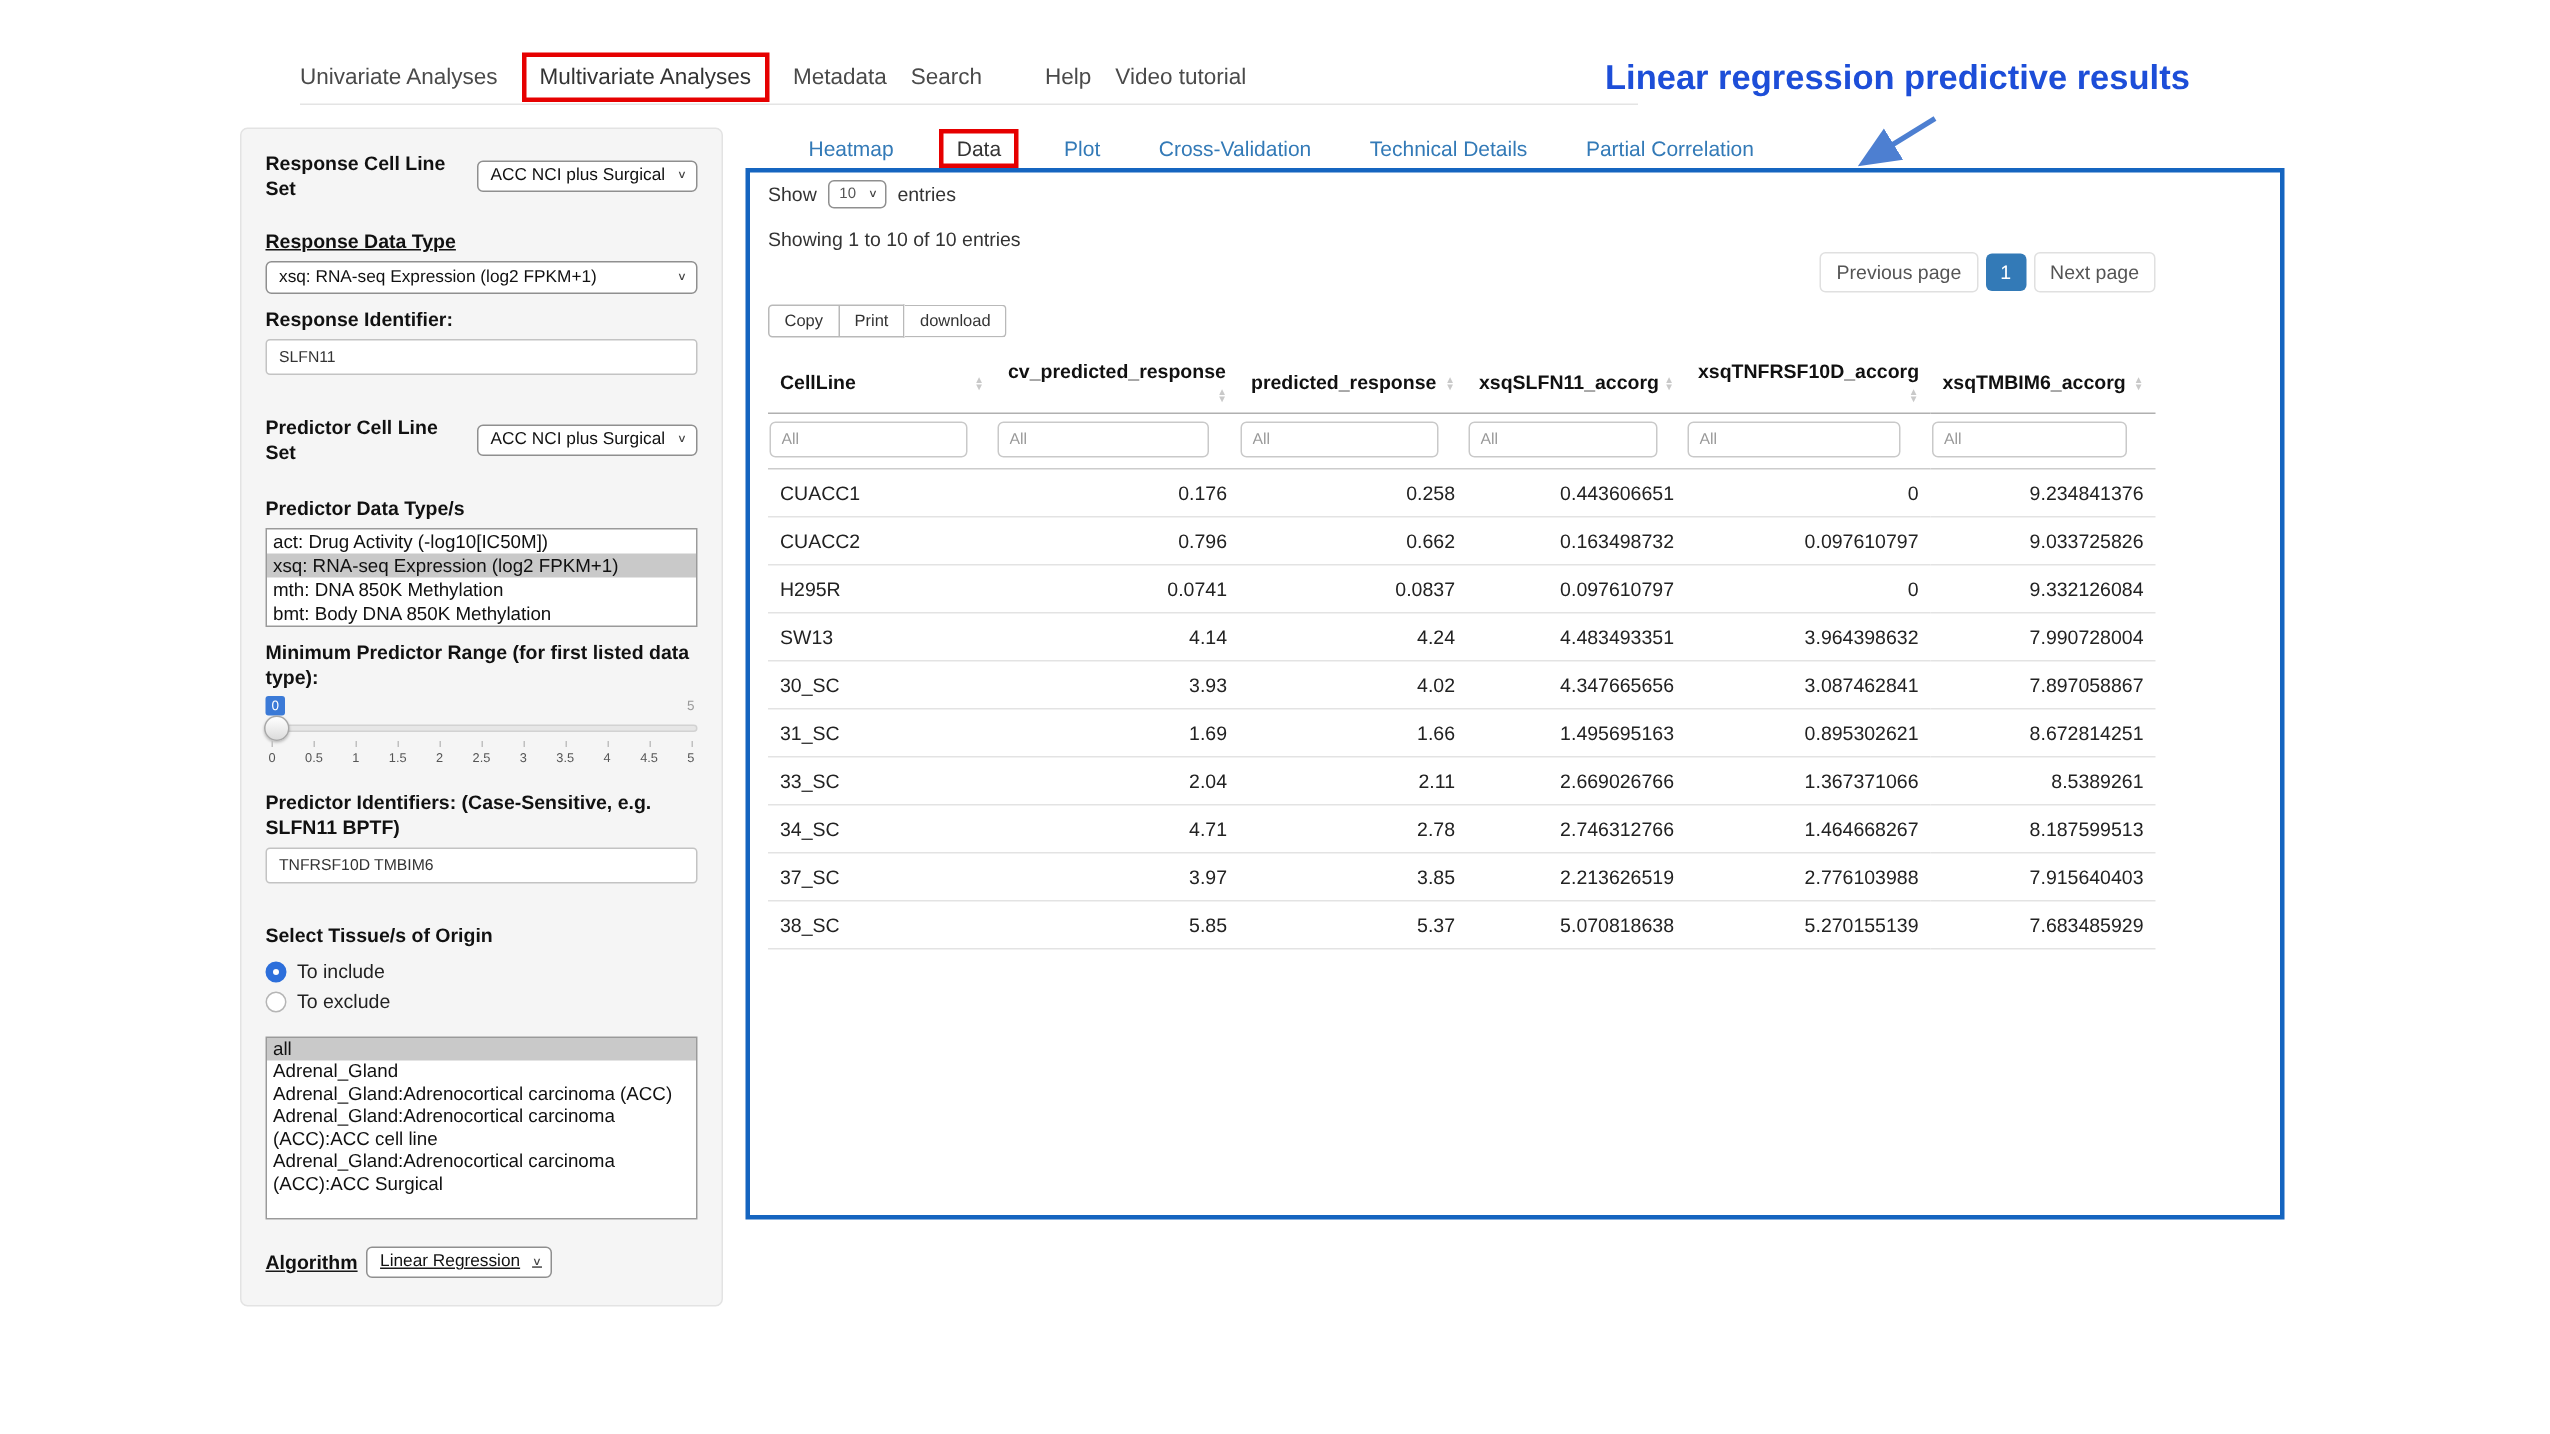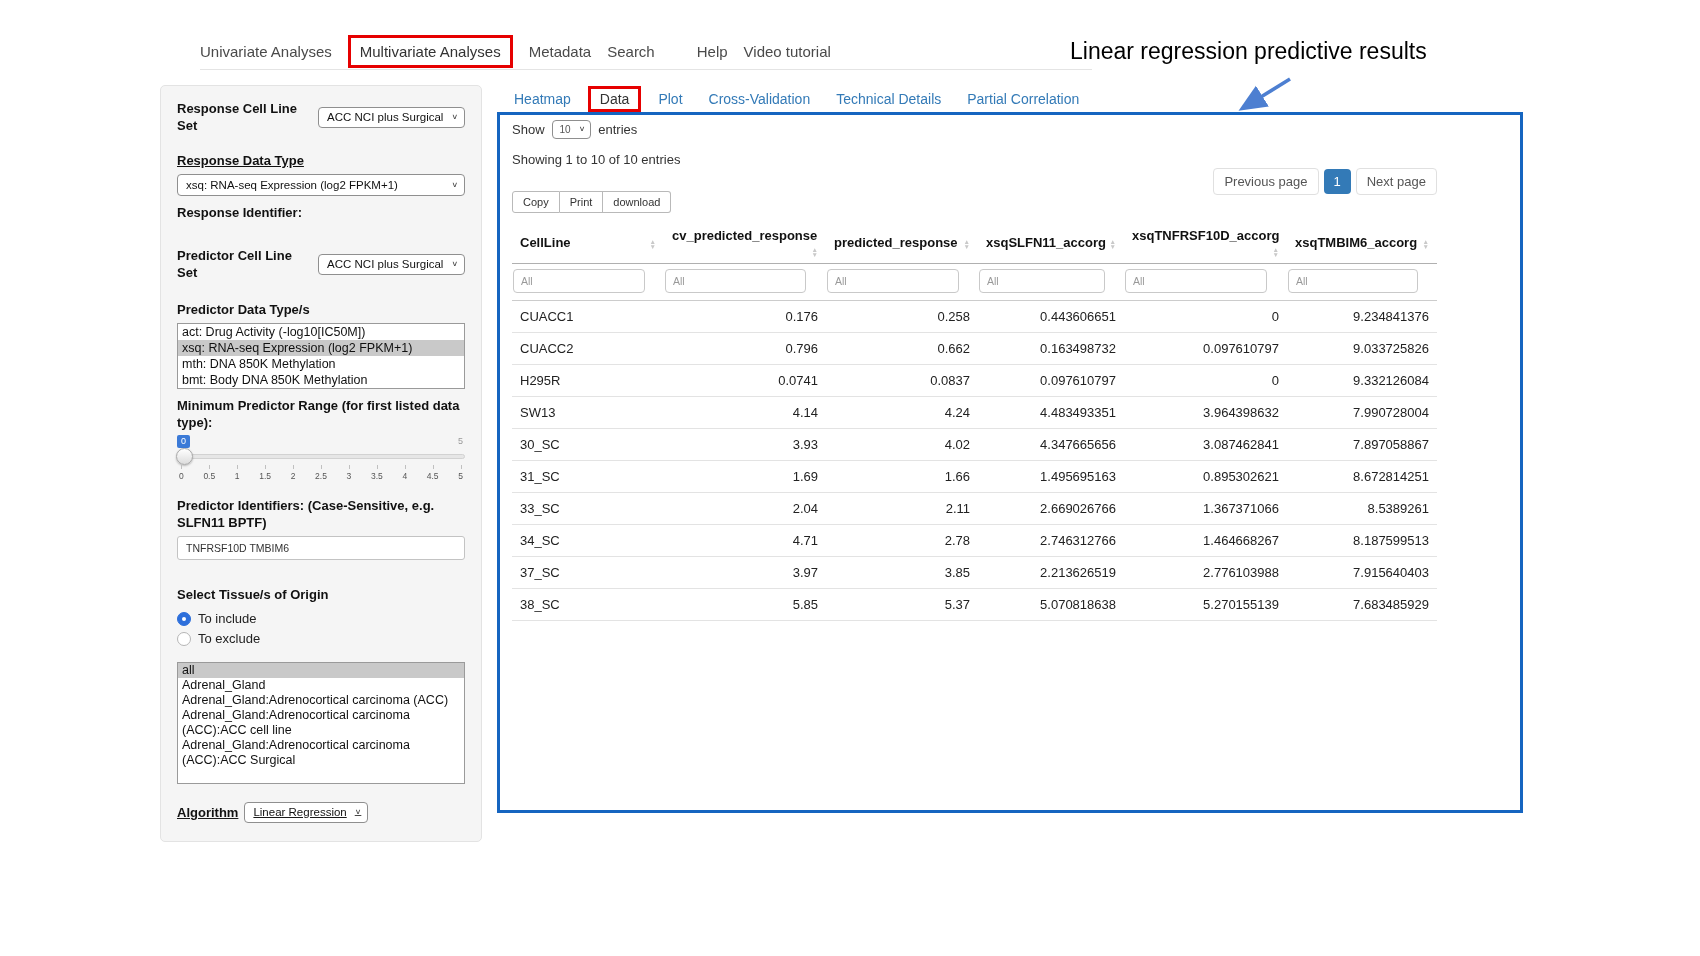--- a/index.html
+++ b/index.html
@@ -16,21 +16,21 @@
     display: flex; align-items: center; gap: 16px;
     font-size: 15px; color: #4a4a4a; border-bottom: 1px solid #e4e4e4; margin-left: 40px;
   }
   .nav-item { white-space: nowrap; cursor: pointer; }
   .nav-item.red-box { border: 3px solid #e60000; padding: 5px 9px; color: #333; }
   .nav-gap { margin-left: 26px; }
 
   
   .annot-title {
     position: absolute; left: 1070px; top: 38px;
-    font-size: 23px; font-weight: normal; color: #000000; white-space: nowrap;
+    font-size: 23px; font-weight: bold; color: #1d4ed8; white-space: nowrap;
   }
   .annot-arrow { position: absolute; left: 1228px; top: 74px; }
 
   
   .sidebar {
     position: absolute; left: 160px; top: 85px; width: 322px; min-height: 714px;
     background: #f5f5f5; border: 1px solid #e3e3e3; border-radius: 5px;
     padding: 14px 16px 18px; font-size: 13px; color: #1a1a1a;
   }
   .sb-label { font-weight: bold; font-size: 13px; color: #111; line-height: 17px; }
@@ -81,40 +81,40 @@
   .slider-grid .tick { position: relative; font-size: 8.5px; color: #555; padding-top: 6px; }
   .slider-grid .tick::before { content: ''; position: absolute; top: 0; left: 50%; width: 1px; height: 4px; background: #c0c0c0; }
 
   
   .radio { display: flex; align-items: center; gap: 7px; font-size: 13px; color: #222; cursor: pointer; }
   .rdot { position: relative; width: 14px; height: 14px; border-radius: 50%; background: #fff; border: 1px solid #b5b5b5; }
   .rdot.checked { background: #2d6fdb; border-color: #2d6fdb; }
   .rdot.checked::after { content: ''; position: absolute; left: 4px; top: 4px; width: 4px; height: 4px; border-radius: 50%; background: #fff; }
 
   
-  .tabs { position: absolute; left: 505px; top: 86px; display: flex; align-items: center; gap: 8px; font-size: 14px; }
+  .tabs { position: absolute; left: 530px; top: 86px; display: flex; align-items: center; gap: 21px; font-size: 14px; }
   .tab { color: #337ab7; padding: 4px 9px; white-space: nowrap; cursor: pointer; }
   .tab.active { color: #333; }
   .tab.red-box { border: 3px solid #e60000; padding: 2px 9px; background: #fff; }
 
   
   .blue-box {
     position: absolute; left: 497px; top: 112px; width: 1026px; height: 701px;
     border: 3px solid #1565c0; pointer-events: none; z-index: 5;
   }
 
   
   .main { position: absolute; left: 512px; top: 120px; width: 995px; font-size: 13px; color: #333; }
   .show-row { display: flex; align-items: center; gap: 7px; }
   .info { margin-top: 13px; font-size: 13px; color: #333; }
   .pagination { position: absolute; top: 48px; right: 70px; display: flex; align-items: center; gap: 5px; font-size: 13px; }
   .page-btn { border: 1px solid #e0e0e0; border-radius: 4px; background: #fff; color: #555; padding: 5px 10px; cursor: pointer; white-space: nowrap; }
   .page-current { background: #337ab7; color: #fff; border-radius: 4px; padding: 5px 10px; cursor: pointer; }
 
-  .btn-group { margin-top: 24px; display: inline-flex; }
+  .btn-group { margin-top: 36px; display: inline-flex; }
   .dt-btn {
     font-family: inherit; font-size: 11px; color: #333; background: #fff;
     border: 1px solid #b9b9b9; padding: 4px 10px; cursor: pointer; margin: 0;
   }
   .dt-btn + .dt-btn { border-left: 0; }
   .dt-btn:first-child { border-radius: 3px 0 0 3px; }
   .dt-btn:last-child { border-radius: 0 3px 3px 0; }
 
   table { border-collapse: collapse; table-layout: fixed; width: 925px; margin-top: 10px; }
   th {
@@ -164,20 +164,21 @@
     </span>
   </div>
 
   <div class="sb-label mt18">Response Data Type</div>
   <div class="select full mt5">
     <span>xsq: RNA-seq Expression (log2 FPKM+1)</span>
     <span class="chev">∨</span>
   </div>
 
   <div class="sb-label mt8">Response Identifier:</div>
+  <input class="text-input mt5" value="SLFN11" style="">
 
   <div class="sb-row mt26">
     <span class="sb-label">Predictor Cell Line Set</span>
     <span class="select">
       <span>ACC NCI plus Surgical</span>
       <span class="chev">∨</span>
     </span>
   </div>
 
   <div class="sb-label mt20">Predictor Data Type/s</div>

